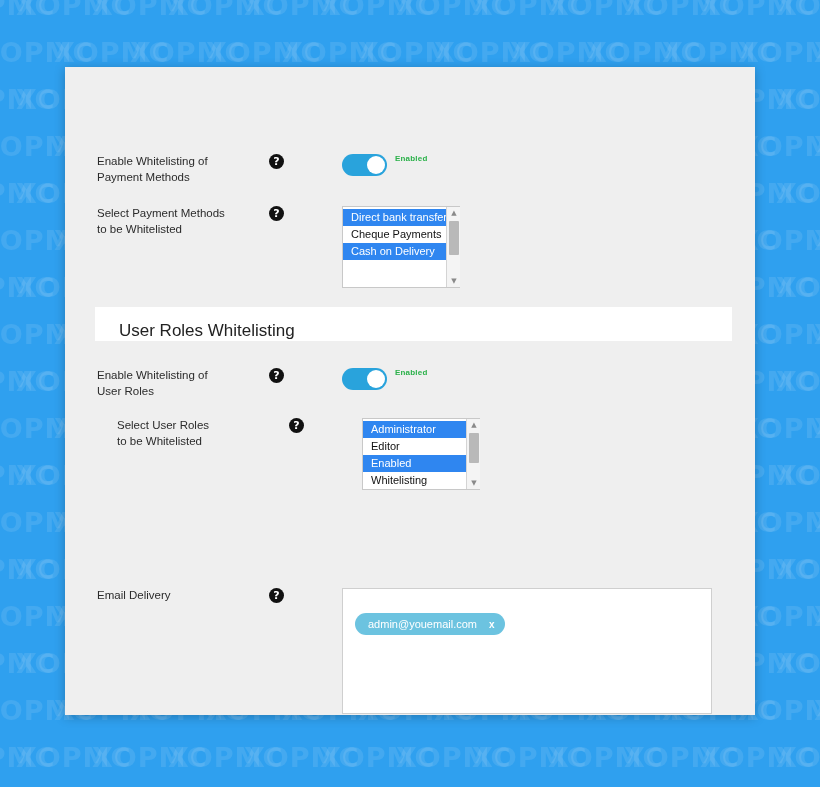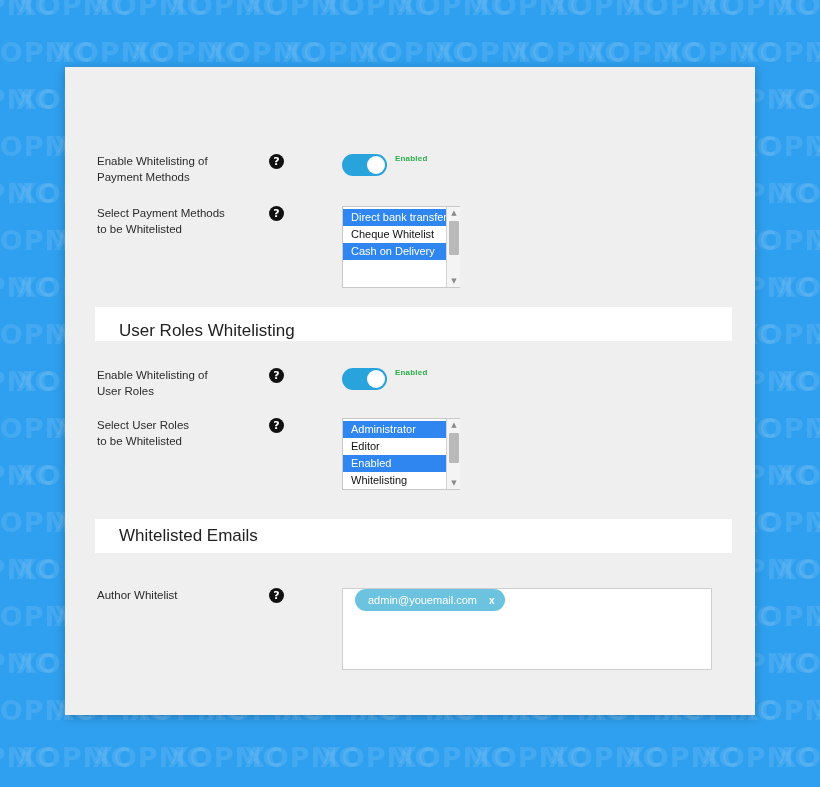--- a/index.html
+++ b/index.html
@@ -181,24 +181,24 @@
     left: 2px;
     width: 10px;
     background: #b9b9b9;
     border-radius: 1px;
     cursor: grab;
   }
 
   
   .tag-field {
     width: 370px;
-    height: 82px;
+    height: 126px;
     background: #ffffff;
     border: 1px solid #cfcfcf;
-    padding: 0 12px;
+    padding: 24px 12px;
     cursor: text;
   }
   .tag {
     display: inline-flex;
     align-items: center;
     background: #6cc3e0;
     border-radius: 13px;
     height: 22px;
     padding: 0 10px 0 13px;
     color: #ffffff;
@@ -252,21 +252,21 @@
     </div>
   </div>
 
   <div class="field-row" style="top:139px;">
     <div class="field-label"><span style="white-space:pre-line;">Select Payment Methods
 to be Whitelisted</span></div>
     <div class="help-icon">?</div>
     <div class="field-control">
       <div class="select-box tall">
         <div class="opt sel">Direct bank transfer</div>
-        <div class="opt">Cheque Whitelist</div>
+        <div class="opt">Cheque Payments</div>
         <div class="opt sel">Cash on Delivery</div>
         <div class="sbar">
           <div class="arrow up">▲</div>
           <div class="thumb" style="top:14px;height:34px;"></div>
           <div class="arrow down">▼</div>
         </div>
       </div>
     </div>
   </div>
 
@@ -281,45 +281,42 @@
     <div class="field-control">
       <div class="toggle-wrap">
         <div class="toggle">
           <div class="knob"></div>
         </div>
         <span class="toggle-state">Enabled</span>
       </div>
     </div>
   </div>
 
-  <div class="field-row" style="top:351px;">
+  <div class="field-row" style="top:351px;padding-left:20px;">
     <div class="field-label"><span style="white-space:pre-line;">Select User Roles
 to be Whitelisted</span></div>
     <div class="help-icon">?</div>
     <div class="field-control">
       <div class="select-box short">
         <div class="opt sel">Administrator</div>
         <div class="opt">Editor</div>
         <div class="opt sel">Enabled</div>
         <div class="opt">Whitelisting</div>
         <div class="sbar">
           <div class="arrow up">▲</div>
           <div class="thumb" style="top:14px;height:30px;"></div>
           <div class="arrow down">▼</div>
         </div>
       </div>
     </div>
   </div>
 
-  <div class="section-header" style="top:452px;">
-    <span class="title">Whitelisted Emails</span>
-  </div>
 
   <div class="field-row" style="top:521px;">
-    <div class="field-label"><span style="white-space:pre-line;">Author Whitelist</span></div>
+    <div class="field-label"><span style="white-space:pre-line;">Email Delivery</span></div>
     <div class="help-icon">?</div>
     <div class="field-control">
       <div class="tag-field">
         <span class="tag">
           <span>admin@youemail.com</span>
           <span class="tag-x">x</span>
         </span>
       </div>
     </div>
   </div>

